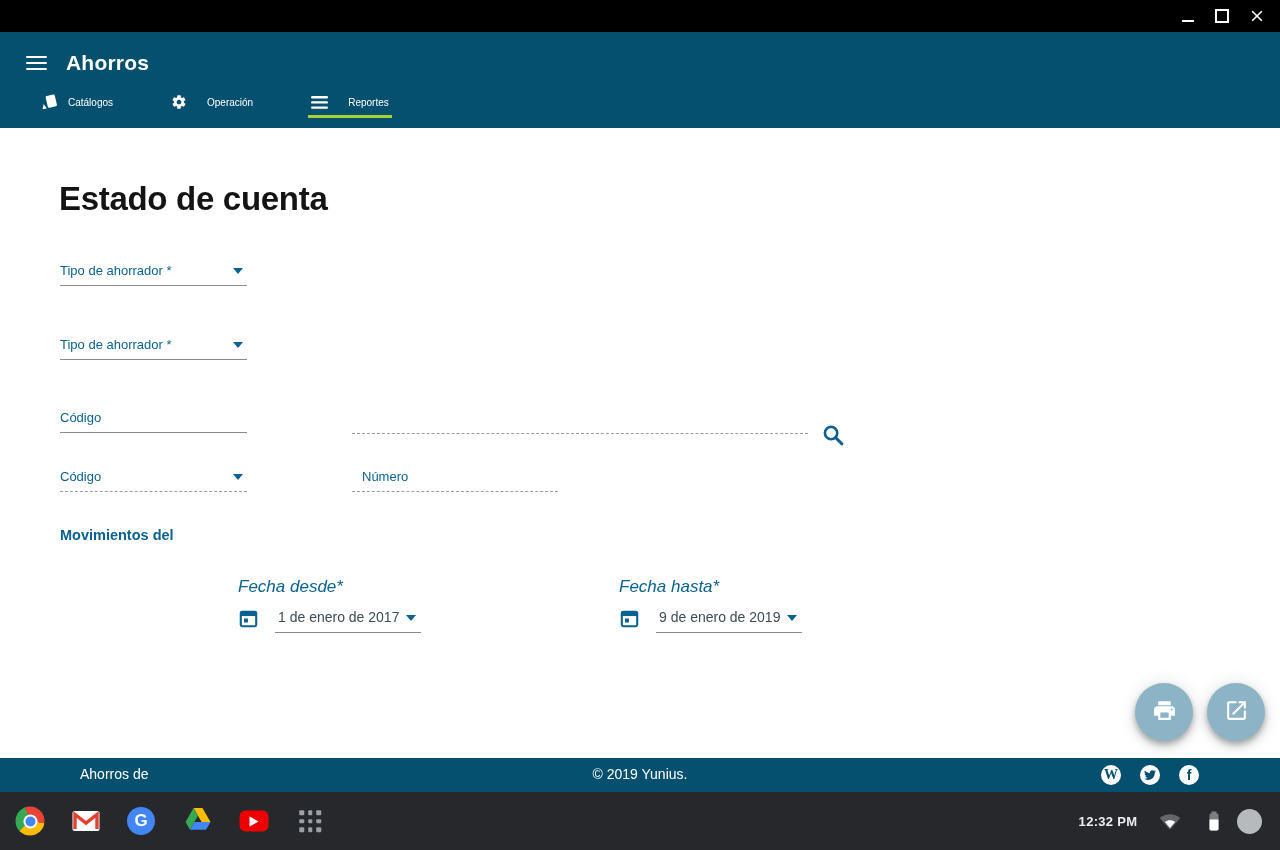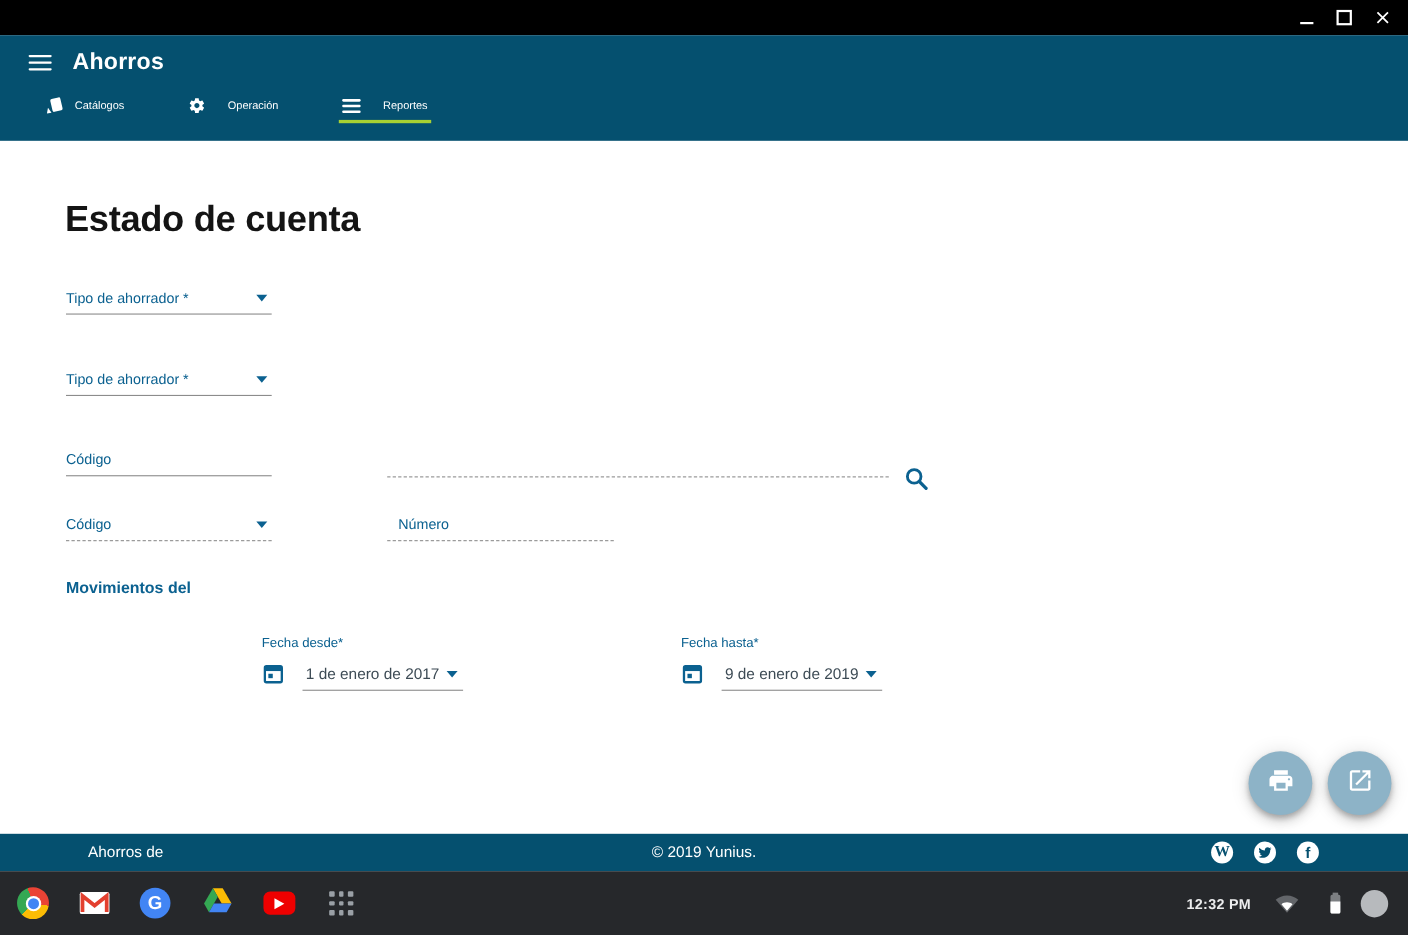--- a/index.html
+++ b/index.html
@@ -9,21 +9,21 @@
     -webkit-font-smoothing:antialiased;
   }
   
   .titlebar{position:absolute;left:0;top:0;width:100%;height:32px;background:var(--title-bar,#000);
     display:flex;align-items:center;justify-content:flex-end;gap:21px;padding-right:16px;box-sizing:border-box;}
   .win-min{width:12px;height:2px;background:#fff;margin-top:9px;cursor:pointer;}
   .win-max{width:10px;height:10px;border:2px solid #fff;cursor:pointer;}
   .win-close{cursor:pointer;display:block;}
   
   .appbar{position:absolute;left:0;top:32px;width:100%;height:96px;background:var(--app-bar,#05506f);color:#fff;box-sizing:border-box;}
-  .appbar-row1{display:flex;align-items:center;height:30px;padding:10px 16px 0 26px;}
+  .appbar-row1{display:flex;align-items:center;height:30px;padding:16px 16px 0 26px;}
   .hamburger{width:21px;display:flex;flex-direction:column;gap:3.5px;cursor:pointer;}
   .hamburger span{display:block;height:2.6px;background:#fff;border-radius:1px;}
   .app-title{font-size:21px;font-weight:bold;margin-left:19px;letter-spacing:.2px;}
   .tabs{display:flex;margin-top:11px;padding-left:38px;}
   .tab{display:flex;align-items:center;gap:9px;height:26px;font-size:10px;color:#fff;
     border-bottom:3px solid transparent;cursor:pointer;padding:0 3px;}
   .tab + .tab{margin-left:52px;gap:20px;}
   .tab.active{border-bottom-color:var(--tab-active-underline,#a8d133);}
   .tab .ticon{display:flex;align-items:center;}
   
@@ -33,21 +33,21 @@
   .flabel{font-size:13px;color:var(--field-label,#0b6190);}
   .solid{border-bottom:1px solid #8c8c8c;}
   .dashed{border-bottom:1px dashed #9b9b9b;}
   .dd-arrow{width:0;height:0;border-left:5.5px solid transparent;border-right:5.5px solid transparent;
     border-top:6.5px solid var(--field-label,#0b6190);margin-top:5px;margin-right:4px;}
   .search-line{position:absolute;left:352px;top:410px;width:456px;height:23px;border-bottom:1px dashed #9b9b9b;}
   .search-btn{position:absolute;left:821px;top:423px;width:26px;height:26px;cursor:pointer;}
   .section-title{position:absolute;left:60px;top:527px;font-size:14.5px;font-weight:bold;color:var(--field-label,#0b6190);}
   .dategroup{position:absolute;top:577px;}
   .dg-from{left:238px;} .dg-to{left:619px;}
-  .dlabel{font-size:12px;color:var(--field-label,#0b6190);}
+  .dlabel{font-size:17px;color:var(--field-label,#0b6190);font-style:italic;}
   .drow{display:flex;align-items:flex-end;margin-top:11px;gap:8px;}
   .dinner{display:flex;align-items:center;gap:7px;margin-left:8px;border-bottom:1px solid #8c8c8c;
     padding:0 5px 7px 3px;cursor:pointer;}
   .dvalue{font-size:14px;color:#3d4b55;}
   
   .fab{position:absolute;top:683px;width:58px;height:58px;border-radius:50%;background:var(--fab,#8db3c7);
     display:flex;align-items:center;justify-content:center;cursor:pointer;
     box-shadow:0 3px 5px rgba(0,0,0,.2),0 6px 10px rgba(0,0,0,.14),0 1px 18px rgba(0,0,0,.12);}
   .fab-print{left:1135px;} .fab-export{left:1207px;}
   

